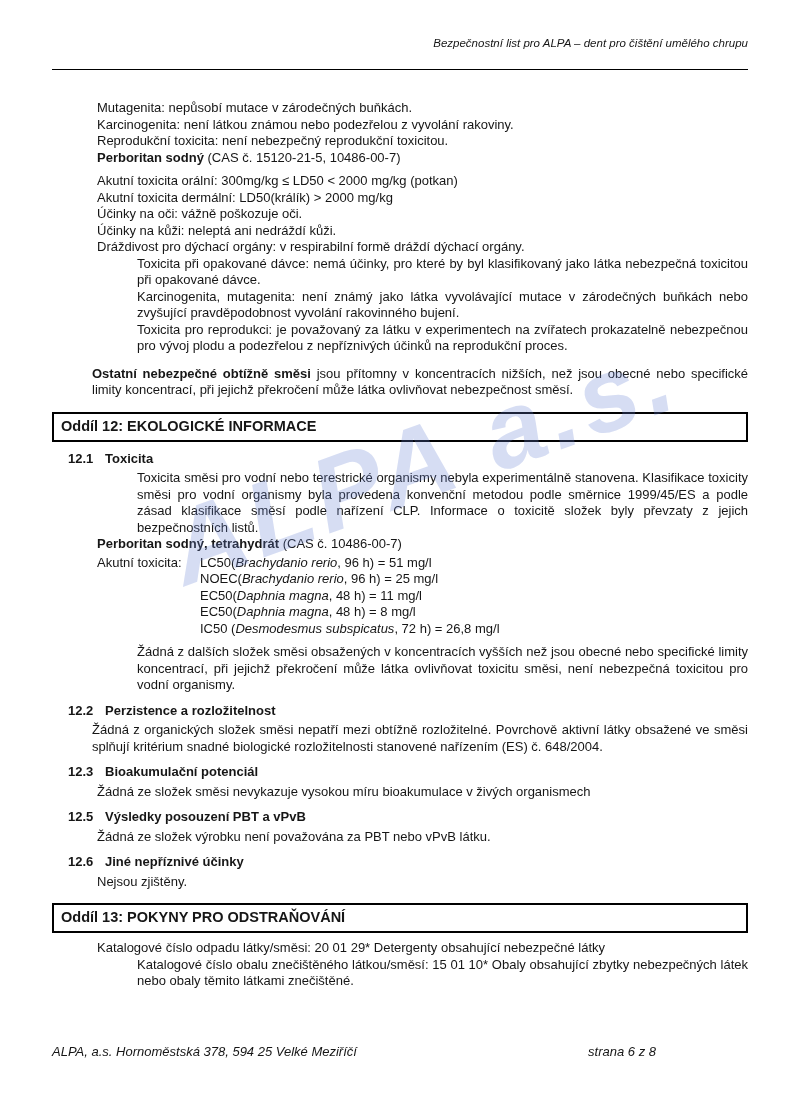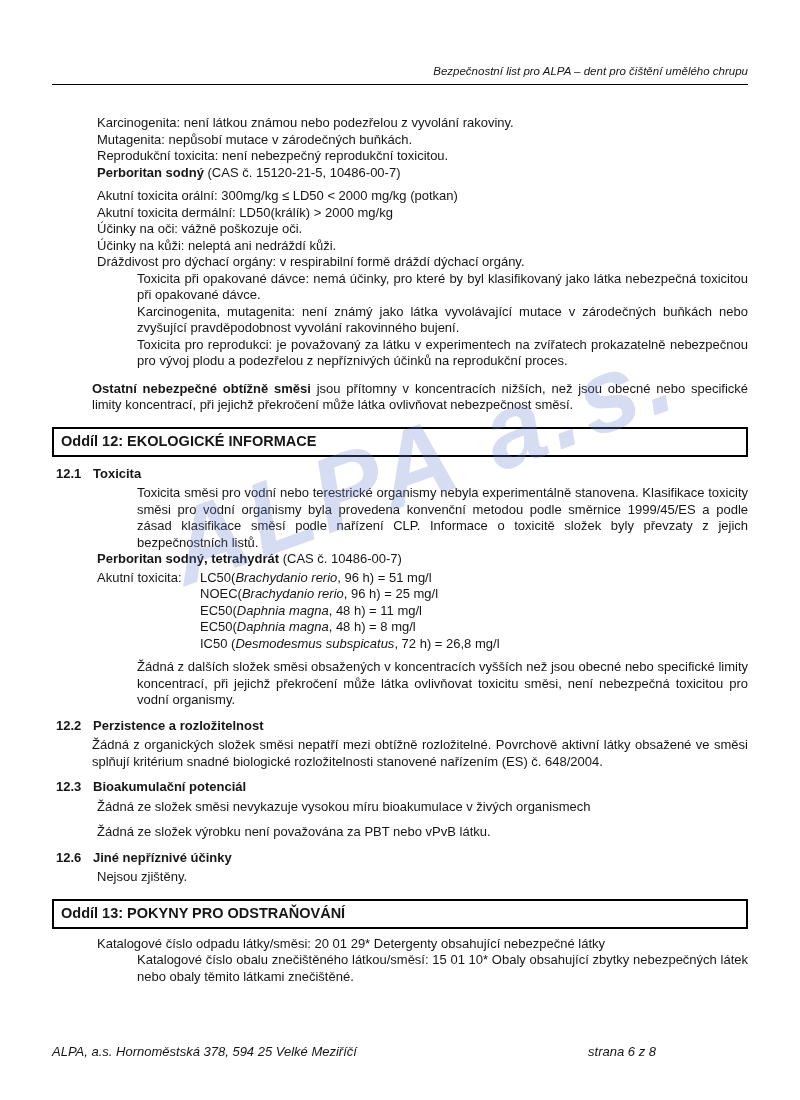--- a/index.html
+++ b/index.html
@@ -4,32 +4,32 @@
 <style>
   html,body{margin:0;padding:0;background:#ffffff;}
   .page{
     position:relative;width:800px;height:1100px;background:#fff;overflow:hidden;
     font-family:"Liberation Sans","DejaVu Sans",sans-serif;
     font-size:13px;line-height:16.5px;color:#161616;
   }
   .content{position:relative;z-index:1;padding:36px 52px 0 52px;}
   p{margin:0;}
   .doc-header{display:flex;justify-content:flex-end;font-style:italic;font-size:11.5px;
-    line-height:14px;padding-bottom:6px;border-bottom:1.5px solid #000;margin-top:28px;}
+    line-height:14px;padding-bottom:19px;border-bottom:1.5px solid #000;}
   .indent{margin-left:45px;}
   .just{text-align:justify;margin-left:40px;}
   .tox-summary{margin-top:30px;}
   .substance-head{margin-top:0;}
   .perb-lines{margin-top:7px;}
   .ostatni{margin-top:11px;}
   .section-box{margin-top:13px;border:2px solid #000;padding:3px 4px 4px 7px;
     font-weight:bold;font-size:14.5px;line-height:19px;background:#fff;}
   .subsection{margin-top:9px;}
   .sub-head{display:flex;font-weight:bold;}
-  .sub-num{width:37px;margin-left:4px;flex:none;}
+  .sub-num{width:37px;margin-left:16px;flex:none;}
   .sub-body{margin-top:3px;}
   .acute{display:flex;margin-top:2px;}
   .acute-label{width:103px;flex:none;}
   .species{font-style:italic;}
   .mt7{margin-top:7px;}
   .s13-block{margin-top:7px;}
   .doc-footer{position:absolute;left:52px;right:52px;bottom:40px;display:flex;
     justify-content:space-between;font-style:italic;font-size:13px;z-index:1;align-items:flex-end;}
   .doc-footer .page-num{padding-right:92px;}
   .watermark{position:absolute;left:170px;top:545px;z-index:2;
@@ -45,22 +45,22 @@
 
   <div class="watermark">ALPA a.s.</div>
 
   <div class="content">
 
     <div class="doc-header">
       <span>Bezpečnostní list pro ALPA – dent pro čištění umělého chrupu</span>
     </div>
 
     <div class="tox-summary indent">
+      <p>Mutagenita: nepůsobí mutace v zárodečných buňkách.</p>
       <p>Karcinogenita: není látkou známou nebo podezřelou z vyvolání rakoviny.</p>
-      <p>Mutagenita: nepůsobí mutace v zárodečných buňkách.</p>
       <p>Reprodukční toxicita: není nebezpečný reprodukční toxicitou.</p>
     </div>
 
     <p class="substance-head indent">
       <strong>Perboritan sodný</strong><span> (CAS č. 15120-21-5, 10486-00-7)</span>
     </p>
 
     <div class="perb-lines indent">
       <p>Akutní toxicita orální: 300mg/kg ≤ LD50 &lt; 2000 mg/kg (potkan)</p>
       <p>Akutní toxicita dermální: LD50(králík) &gt; 2000 mg/kg</p>
@@ -115,20 +115,24 @@
     <div class="subsection">
       <div class="sub-head">
         <span class="sub-num">12.3</span>
         <span class="sub-title">Bioakumulační potenciál</span>
       </div>
       <p class="indent sub-body">Žádná ze složek směsi nevykazuje vysokou míru bioakumulace v živých organismech</p>
     </div>
 
 
     <div class="subsection">
+      <div class="sub-head">
+        <span class="sub-num">12.5</span>
+        <span class="sub-title">Výsledky posouzení PBT a vPvB</span>
+      </div>
       <p class="indent sub-body">Žádná ze složek výrobku není považována za PBT nebo vPvB látku.</p>
     </div>
 
     <div class="subsection">
       <div class="sub-head">
         <span class="sub-num">12.6</span>
         <span class="sub-title">Jiné nepříznivé účinky</span>
       </div>
       <p class="indent sub-body">Nejsou zjištěny.</p>
     </div>

